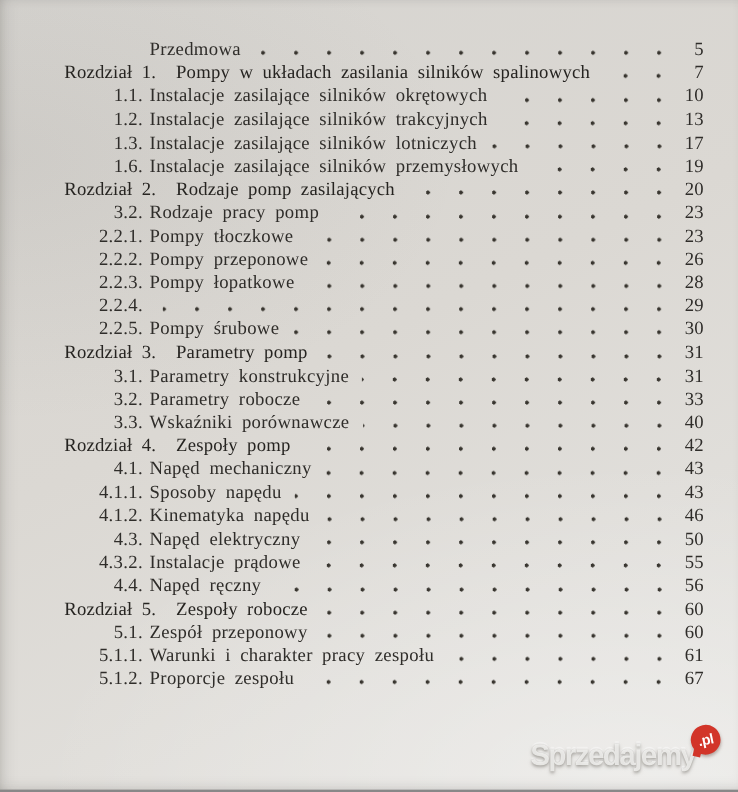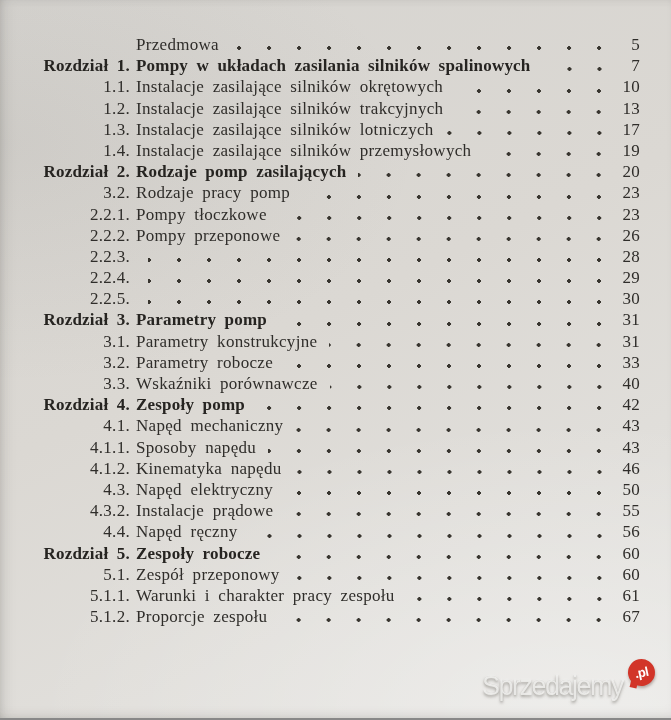--- a/index.html
+++ b/index.html
@@ -34,23 +34,24 @@
   }
   .row .num {
     flex:none;
     width:100px;
     padding-right:6px;
     box-sizing:border-box;
     text-align:right;
   }
   .row .title { flex:none; }
   .row.bold .num, .row.bold .title {
-    font-weight:bold;
+    font-weight:normal;
     color:#262421;
     letter-spacing:0.2px;
+    margin-left:12px;
   }
   .row .leader {
     flex:1 1 auto;
     min-width:6px;
     height:6px;
     align-self:flex-end;
     margin:0 8px 4px 12px;
     background-image: radial-gradient(circle at 27px 3px, #38352f 1.6px, rgba(0,0,0,0) 2.0px);
     background-size: 30px 6px;
     background-repeat: repeat-x;
@@ -65,21 +66,21 @@
   .watermark {
     position:absolute;
     left:480px; top:650px;
     width:190px; height:60px;
     pointer-events:none;
   }
   .wm-text {
     position:absolute;
     left:2px; top:21px;
     font-family:"Liberation Sans","DejaVu Sans",sans-serif;
-    font-weight:normal;
+    font-weight:bold;
     font-size:27px;
     letter-spacing:-1.5px;
     color:rgba(253,253,251,0.78);
     text-shadow: 0 2px 3px rgba(112,107,100,0.55),
                  0 0 1px rgba(130,125,117,0.55),
                  0 -1px 1px rgba(255,255,255,0.6);
   }
   .wm-badge {
     position:absolute;
     left:148px; top:9px;
@@ -136,21 +137,21 @@
         <span class="leader"></span>
         <span class="page">13</span>
       </div>
       <div class="row">
         <span class="num">1.3.</span>
         <span class="title">Instalacje zasilające silników lotniczych</span>
         <span class="leader"></span>
         <span class="page">17</span>
       </div>
       <div class="row">
-        <span class="num">1.4.</span>
+        <span class="num">1.6.</span>
         <span class="title">Instalacje zasilające silników przemysłowych</span>
         <span class="leader"></span>
         <span class="page">19</span>
       </div>
       <div class="row bold">
         <span class="num">Rozdział 2.</span>
         <span class="title">Rodzaje pomp zasilających</span>
         <span class="leader"></span>
         <span class="page">20</span>
       </div>
@@ -167,30 +168,32 @@
         <span class="page">23</span>
       </div>
       <div class="row">
         <span class="num">2.2.2.</span>
         <span class="title">Pompy przeponowe</span>
         <span class="leader"></span>
         <span class="page">26</span>
       </div>
       <div class="row">
         <span class="num">2.2.3.</span>
+        <span class="title">Pompy łopatkowe</span>
         <span class="leader"></span>
         <span class="page">28</span>
       </div>
       <div class="row">
         <span class="num">2.2.4.</span>
         <span class="leader"></span>
         <span class="page">29</span>
       </div>
       <div class="row">
         <span class="num">2.2.5.</span>
+        <span class="title">Pompy śrubowe</span>
         <span class="leader"></span>
         <span class="page">30</span>
       </div>
       <div class="row bold">
         <span class="num">Rozdział 3.</span>
         <span class="title">Parametry pomp</span>
         <span class="leader"></span>
         <span class="page">31</span>
       </div>
       <div class="row">

